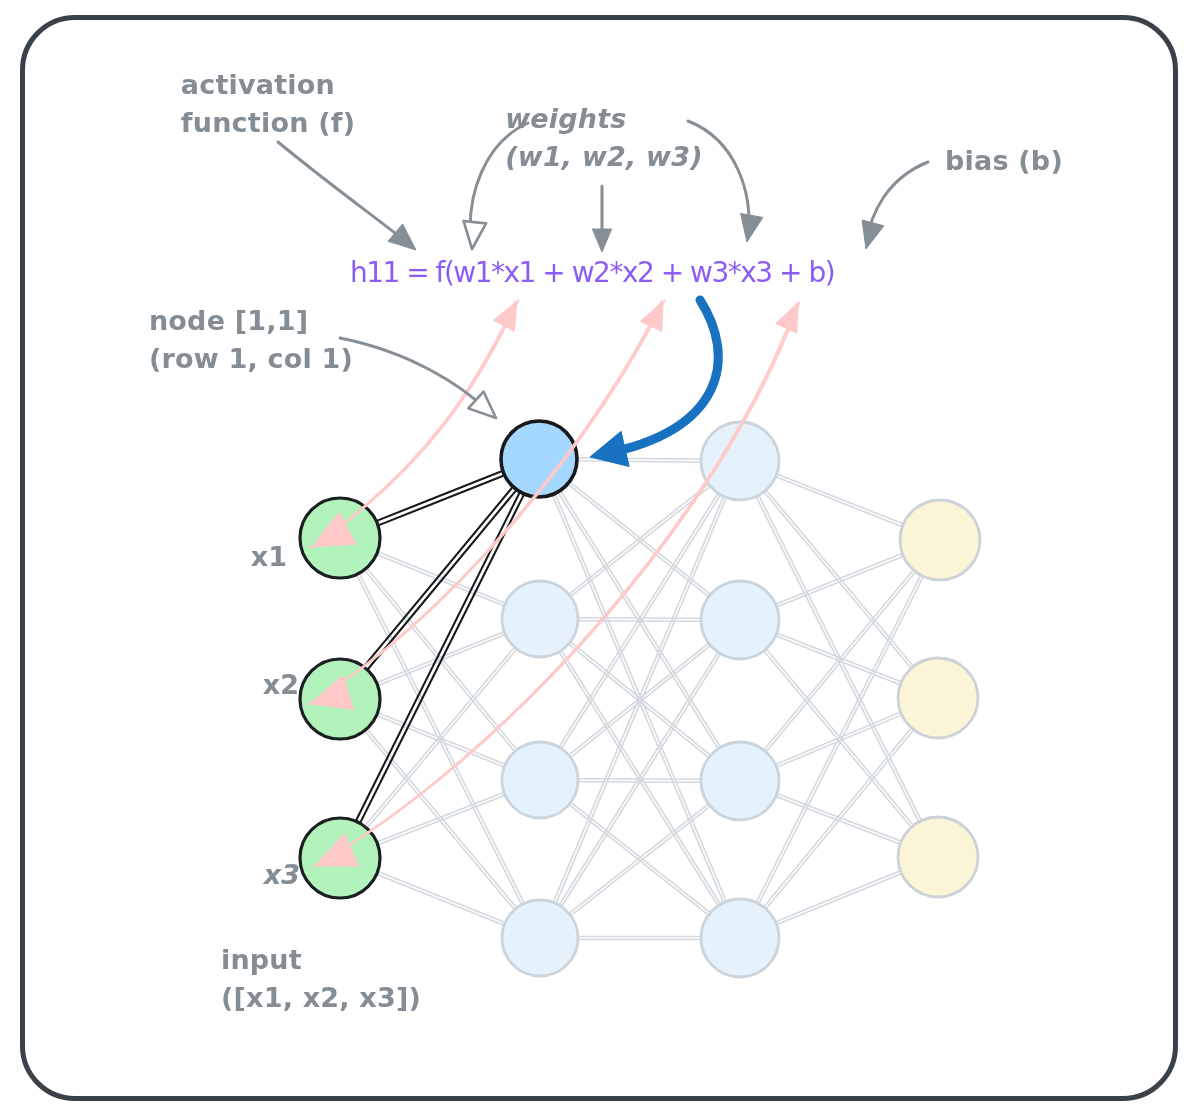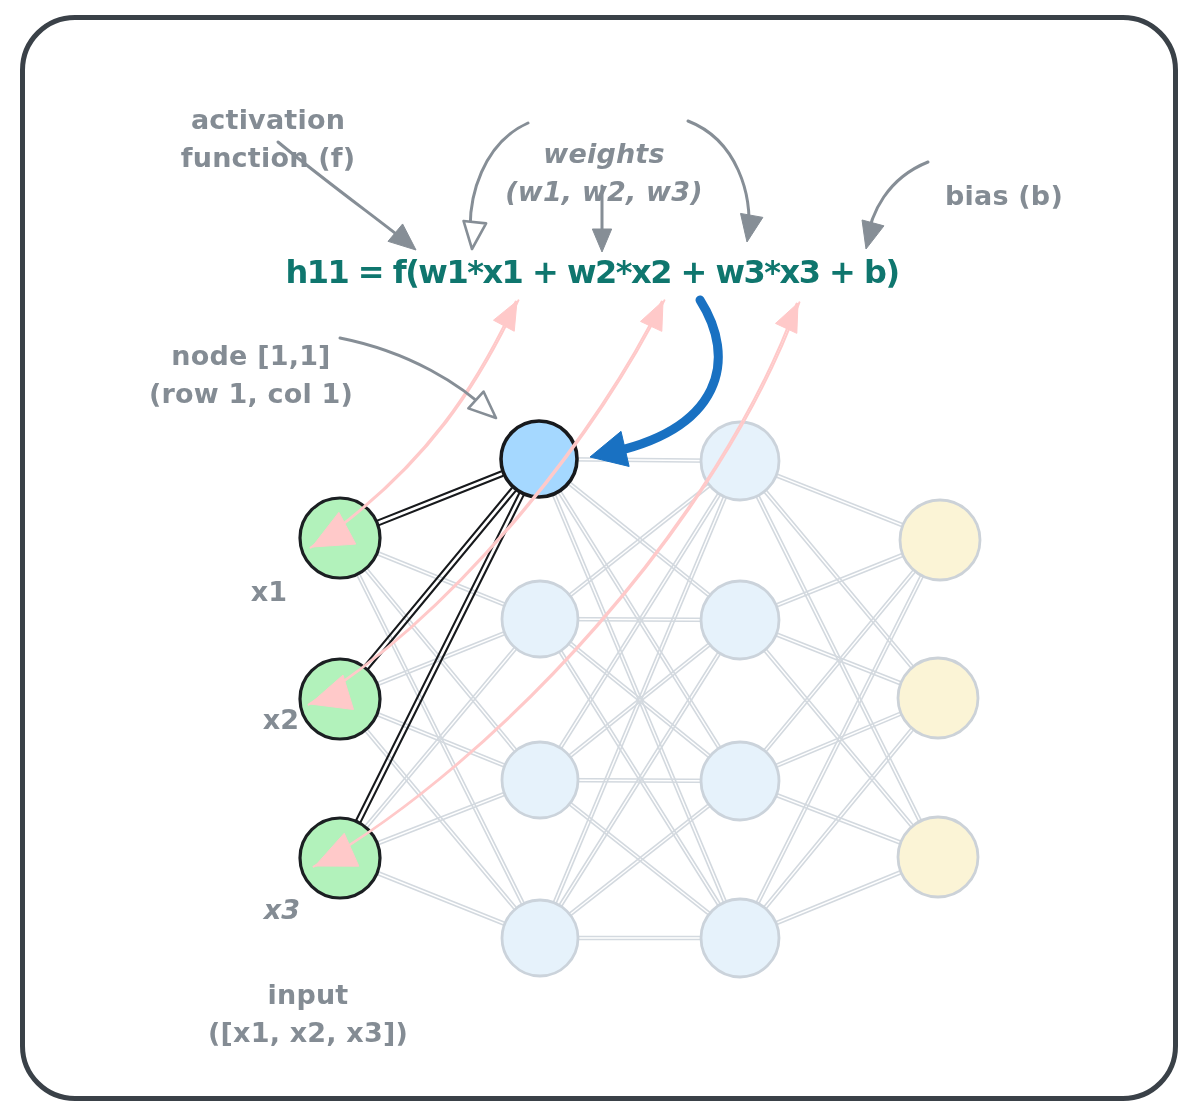--- a/index.html
+++ b/index.html
@@ -3,23 +3,23 @@
 <meta charset="utf-8">
 <style>
   html,body{margin:0;padding:0;background:#ffffff;}
   body{width:1200px;height:1120px;position:relative;overflow:hidden;
        font-family:"DejaVu Sans",sans-serif;}
   .card{position:absolute;left:20px;top:15px;width:1148px;height:1076px;
         background:#ffffff;border:5px solid #3a4148;border-radius:55px;}
   #diagram{position:absolute;left:0;top:0;width:1200px;height:1120px;}
   .lbl{position:absolute;transform:translate(-50%,-50%);
        color:#848c94;font-size:27px;font-weight:600;line-height:1.42;
-       text-align:center;white-space:pre-line;letter-spacing:0.2px;margin-top:35px;}
+       white-space:pre-line;letter-spacing:0.2px;}
   .formula{position:absolute;transform:translate(-50%,-50%);
-       color:#0f766e;font-size:32px;font-weight:bold;letter-spacing:-1.5px;
+       color:#8b5cf6;font-size:28px;font-weight:normal;letter-spacing:-1.5px;
        white-space:nowrap;}
 </style>
 </head>
 <body>
 
 <div class="card"></div>
 
 <svg id="diagram" viewBox="0 0 1200 1120" xmlns="http://www.w3.org/2000/svg">
     <line x1="339.43692644842054" y1="539.3903050656282" x2="539.4369264484205" y2="620.3903050656282" stroke="#d3d9df" stroke-width="1.6" stroke-linecap="round"></line>
     <line x1="340.56307355157946" y1="536.6096949343718" x2="540.5630735515795" y2="617.6096949343718" stroke="#d3d9df" stroke-width="1.6" stroke-linecap="round"></line>
@@ -144,17 +144,17 @@
   </svg>
 
 <div class="formula" style="left: 592px; top: 272px;">h11 = f(w1*x1 + w2*x2 + w3*x3 + b)</div>
 <div class="lbl" style="left: 268px; top: 104px;">activation
 function (f)</div>
 <div class="lbl" style="left: 604px; top: 138px; font-style: italic;">weights
 (w1, w2, w3)</div>
 <div class="lbl" style="left: 1004px; top: 161px;">bias (b)</div>
 <div class="lbl" style="left: 251px; top: 340px;">node [1,1]
 (row 1, col 1)</div>
-<div class="lbl" style="left: 308px; top: 979px;">input
+<div class="lbl" style="left: 321px; top: 979px;">input
 ([x1, x2, x3])</div>
 <div class="lbl" style="left: 269px; top: 557px;">x1</div>
 <div class="lbl" style="left: 281px; top: 685px;">x2</div>
 <div class="lbl" style="left: 282px; top: 875px; font-style: italic;">x3</div>
 
 </body></html>

